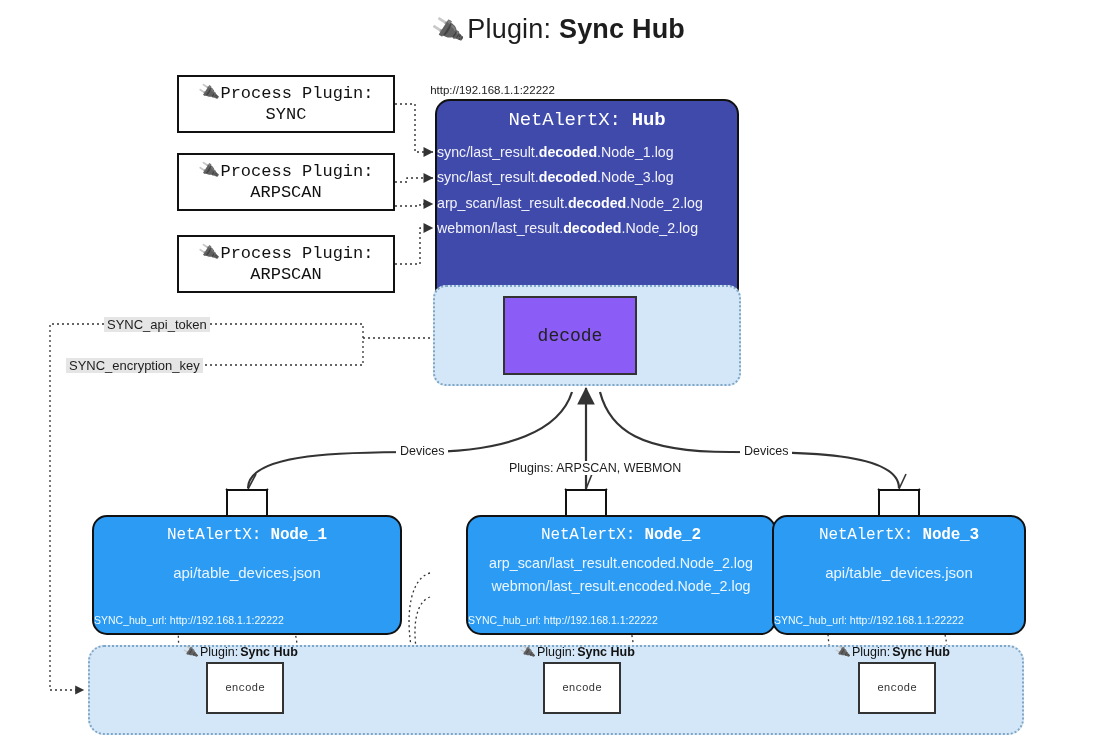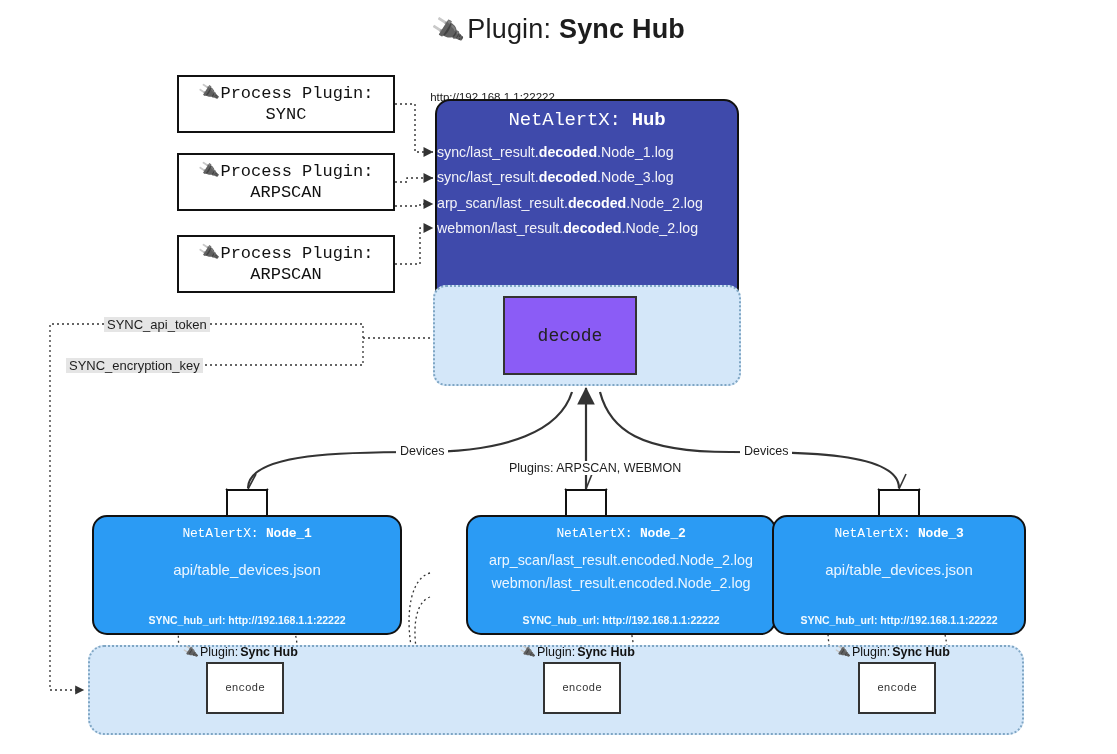--- a/index.html
+++ b/index.html
@@ -15,21 +15,21 @@
   
   #title{
     left:0;top:14px;width:1117px;text-align:center;
     font-size:27px;letter-spacing:.2px;
   }
   #title .plug{font-size:25px;margin-right:4px;display:inline-block;transform:rotate(-12deg);}
   #title .lead{font-weight:400;}
   #title .strong{font-weight:700;}
 
   #hub-url{
-    left:0;top:91px;width:985px;text-align:center;
+    left:0;top:84px;width:985px;text-align:center;
     font-size:11.5px;color:#222;
   }
 
   
   .pbox{
     border:2.2px solid #111;background:#fff;
     width:218px;height:58px;
     display:flex;flex-direction:column;align-items:center;justify-content:center;
     font-family:"Liberation Mono", monospace;font-size:17px;color:#111;
     line-height:1.25;
@@ -79,30 +79,30 @@
   #lbl-dev-l{left:396px;top:444px;}
   #lbl-dev-r{left:740px;top:444px;}
   #lbl-plugins{left:505px;top:461px;}
 
   
   .nodebox{
     background:#2b9bf4;border:2.4px solid #111;border-radius:15px;
     color:#ffffff;padding-top:9px;
   }
   .nodebox .n-title{
-    text-align:center;font-family:"Liberation Mono", monospace;font-size:13px;
+    text-align:center;font-family:"Liberation Mono", monospace;font-size:16px;
     letter-spacing:-.2px;
   }
   .nodebox .n-title b{font-weight:700;}
   .nodebox .n-line{
     text-align:center;font-size:15px;color:#ecf6ff;line-height:1.62;
   }
   .nodebox .n-url{
-    position:absolute;left:0;bottom:7px;width:100%;text-align:center;
-    font-size:10.5px;color:#f2faff;font-weight:bold;
+    position:absolute;left:0;bottom:7px;width:100%;
+    font-size:10.5px;color:#f2faff;
   }
   #node1{left:92px;top:515px;width:310px;height:120px;}
   #node2{left:432px;top:515px;width:310px;height:120px;margin-left:34px;}
   #node3{left:772px;top:515px;width:254px;height:120px;}
   #node1 .n-lines{margin-top:17px;}
   #node3 .n-lines{margin-top:17px;}
   #node2 .n-lines{margin-top:8px;}
   #node2 .n-line{font-size:14.3px;}
 
   

